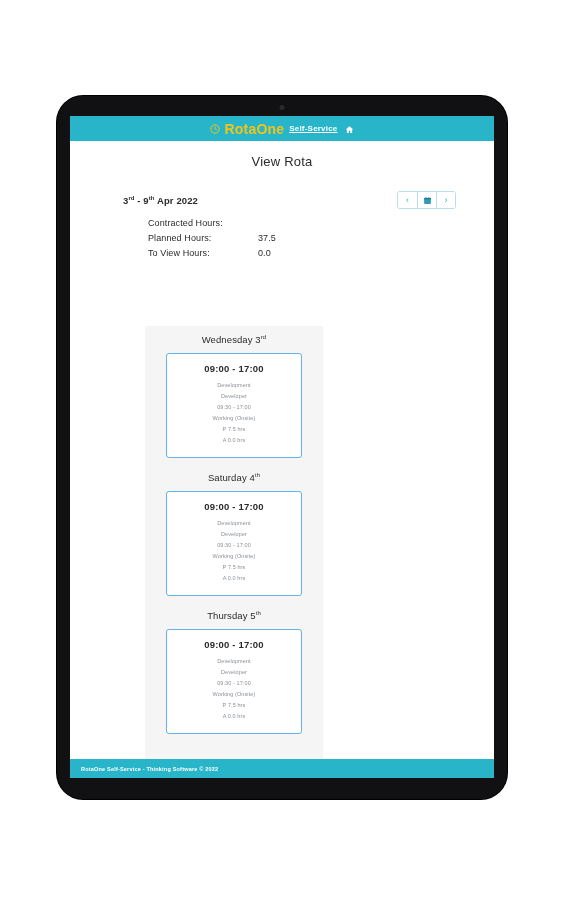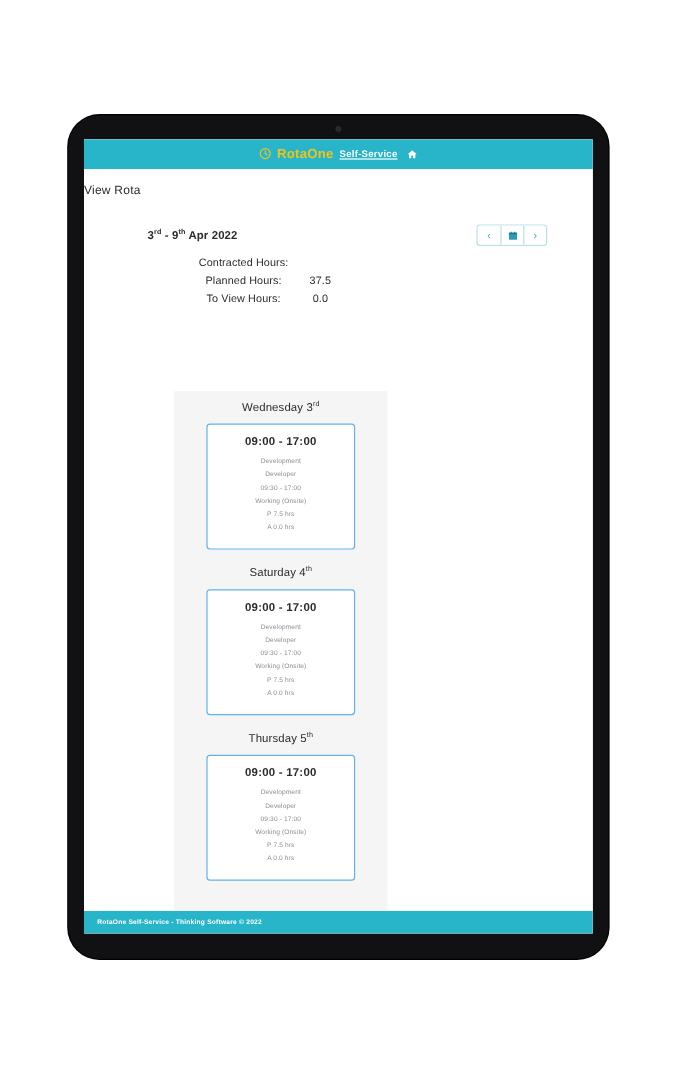--- a/index.html
+++ b/index.html
@@ -53,21 +53,21 @@
     background: #29b5c9;
     display: flex;
     align-items: center;
     justify-content: center;
     gap: 5px;
     flex: 0 0 auto;
   }
   .brand-clock { display: block; }
   #brand-name {
     color: #f0c419;
-    font-size: 11px;
+    font-size: 14px;
     font-weight: bold;
     letter-spacing: 0.2px;
   }
   #brand-sub {
     color: #ffffff;
     font-size: 8px;
     font-weight: bold;
     letter-spacing: 0.2px;
     text-decoration: underline;
   }
@@ -75,22 +75,22 @@
 
   
   #page-body {
     flex: 1 1 auto;
     background: #ffffff;
     position: relative;
     overflow: hidden;
   }
 
   #page-title {
-    text-align: left;
-    font-size: 10px;
+    text-align: center;
+    font-size: 13px;
     color: #2b2b2b;
     padding-top: 13px;
     letter-spacing: 0.2px;
   }
 
   
   #summary-section {
     margin: 22px 38px 0 53px;
     display: flex;
     justify-content: space-between;
@@ -125,21 +125,21 @@
   }
   .nav-btn + .nav-btn { border-left: 1px solid #b9dfe6; }
 
   
   #hours-table {
     margin: 6px 0 0 78px;
     border-collapse: collapse;
     font-size: 9px;
     color: #2b2b2b;
   }
-  #hours-table td { padding: 2.5px 0; letter-spacing: 0.1px; text-align: center; }
+  #hours-table td { padding: 2.5px 0; letter-spacing: 0.1px; }
   .hours-label { width: 110px; }
   .hours-value { color: #2b2b2b; }
 
   
   #rota-panel {
     position: absolute;
     left: 75px;
     top: 185px;
     width: 178px;
     bottom: 0;
@@ -154,21 +154,21 @@
     text-align: center;
     font-size: 9.5px;
     color: #2b2b2b;
     margin-bottom: 8px;
     letter-spacing: 0.1px;
   }
   .day-heading sup { font-size: 6px; }
 
   .shift-card {
     margin: 0 auto;
-    width: 124px;
+    width: 136px;
     background: #ffffff;
     border: 1px solid #63b3e8;
     border-radius: 3px;
     padding: 9px 4px 9px 4px;
     text-align: center;
   }
 
   .shift-time {
     font-size: 9.5px;
     color: #2b2b2b;

